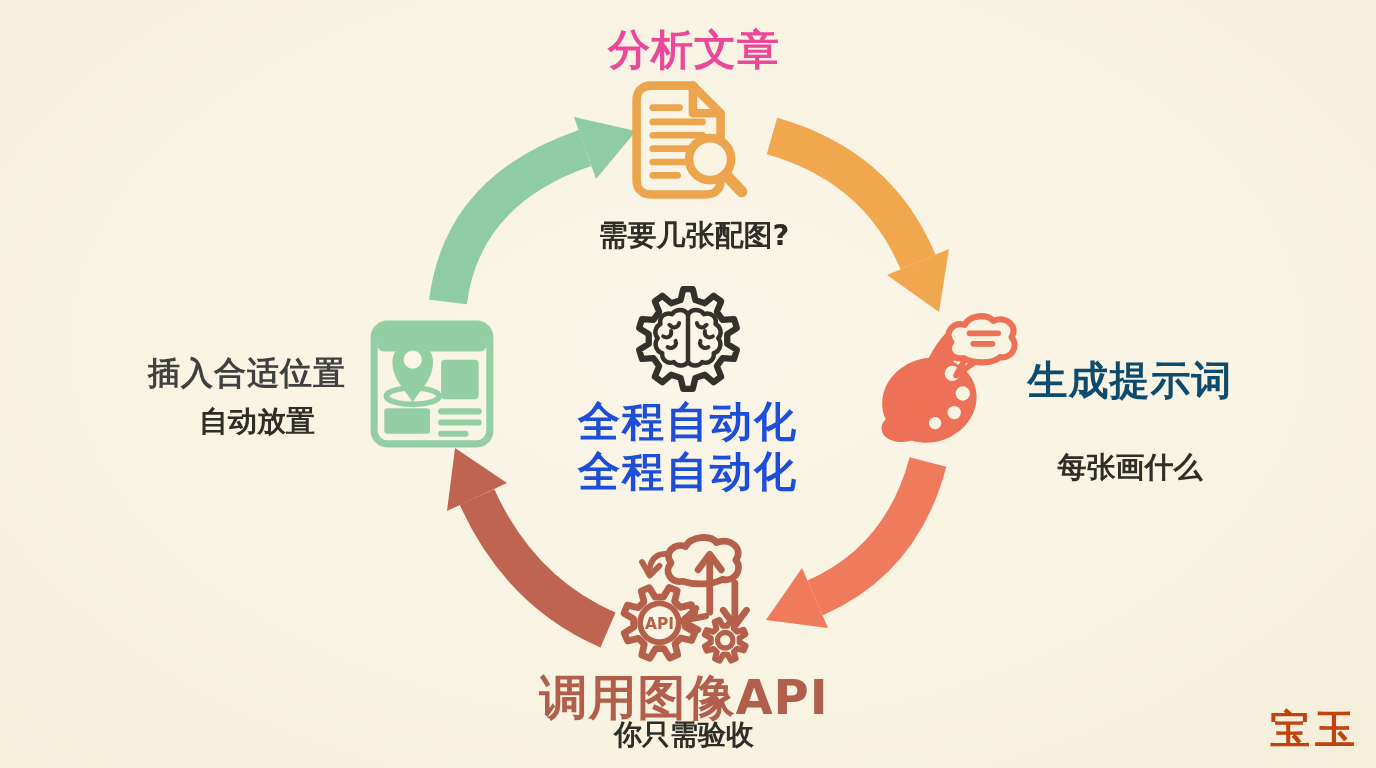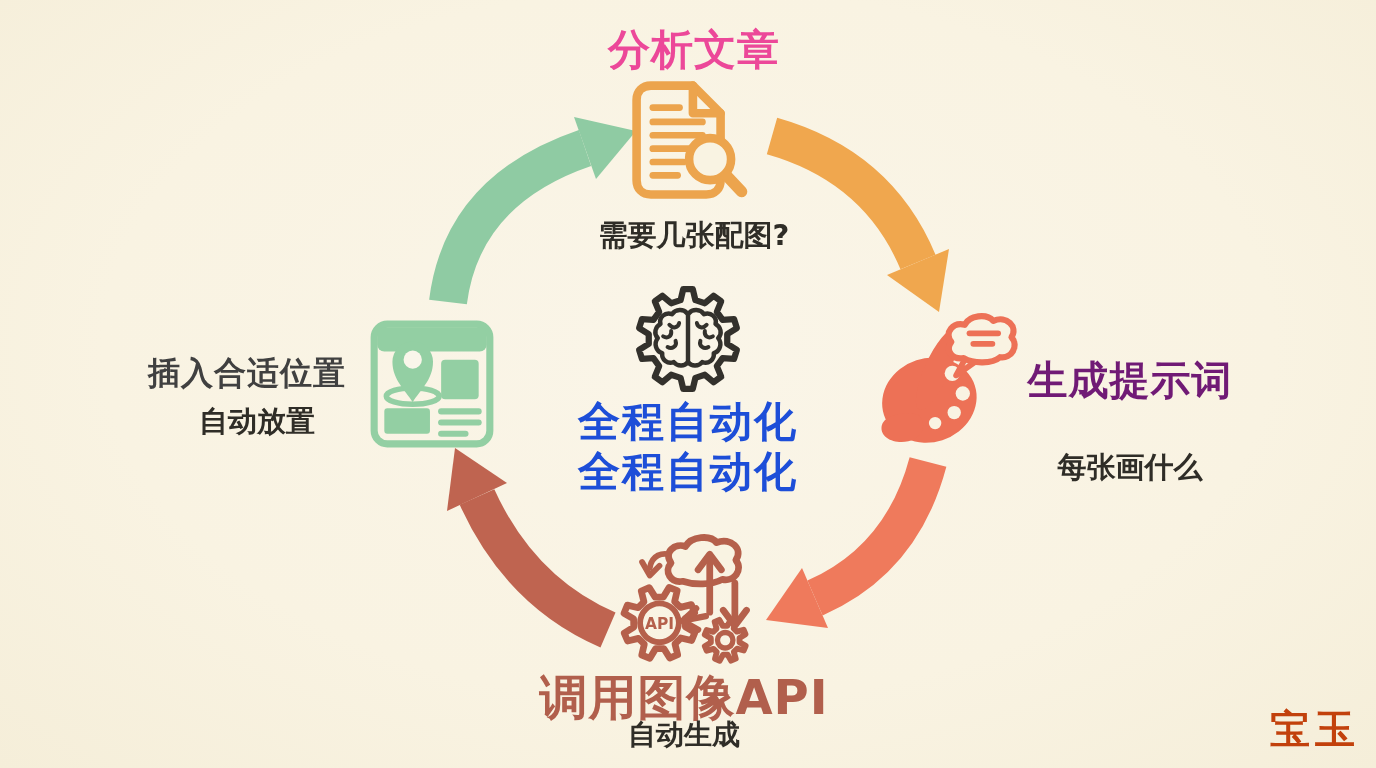--- a/index.html
+++ b/index.html
@@ -7,21 +7,21 @@
     width:1376px;height:768px;overflow:hidden;position:relative;
     background:radial-gradient(ellipse at 50% 45%, #faf5e8 0%, #f9f3e2 60%, #f5eed9 100%);
     font-family:"DejaVu Sans", sans-serif;
   }
   .abs{position:absolute;}
   .ctr{transform:translateX(-50%);white-space:nowrap;}
   .title{font-weight:700;letter-spacing:1px;}
   .caption{font-weight:600;color:#2f2d27;}
   .t-top{left:694px;top:22px;font-size:42px;color:#ec4899;}
   .c-top{left:694px;top:200px;font-size:29px;margin-top:16px;}
-  .t-right{left:1130px;top:353px;font-size:40px;color:#701a75;}
+  .t-right{left:1130px;top:353px;font-size:40px;color:#0c4a6e;}
   .c-right{left:1130px;top:403px;font-size:29px;margin-top:45px;}
   .t-bottom{left:684px;top:666px;font-size:48px;color:#b15f4c;}
   .c-bottom{left:684px;top:716px;font-size:28px;}
   .t-left{left:247px;top:352px;font-size:32px;color:#404040;}
   .c-left{left:257px;top:402px;font-size:29px;}
   .center-text{left:688px;font-size:42px;font-weight:600;color:#1d4ed8;letter-spacing:2px;}
   .ct1{top:394px;} .ct2{top:444px;}
   .watermark{right:16px;top:702px;font-size:40px;font-weight:600;color:#c2410c;letter-spacing:5px;}
   svg{overflow:visible;display:block;}
   .arrow-layer{left:0;top:0;}
@@ -100,21 +100,21 @@
       <circle r="20" stroke-width="6"></circle>
     </g>
     <g transform="translate(114,105) rotate(22)">
       <path stroke-width="6" d="M14.6,-3.5L21.8,-2.6L21.8,2.6L14.6,3.5L12.8,7.8L17.3,13.6L13.6,17.3L7.8,12.8L3.5,14.6L2.6,21.8L-2.6,21.8L-3.5,14.6L-7.8,12.8L-13.6,17.3L-17.3,13.6L-12.8,7.8L-14.6,3.5L-21.8,2.6L-21.8,-2.6L-14.6,-3.5L-12.8,-7.8L-17.3,-13.6L-13.6,-17.3L-7.8,-12.8L-3.5,-14.6L-2.6,-21.8L2.6,-21.8L3.5,-14.6L7.8,-12.8L13.6,-17.3L17.3,-13.6L12.8,-7.8Z"></path>
       <circle r="8" stroke-width="5.5"></circle>
     </g>
   </g>
   <text x="46" y="93" text-anchor="middle" font-size="16" font-weight="bold" fill="#b5604b">API</text>
 </svg>
 <div class="abs ctr title t-bottom">调用图像API</div>
-<div class="abs ctr caption c-bottom">自动生成</div>
+<div class="abs ctr caption c-bottom">你只需验收</div>
 
 <div class="abs ctr title t-left">插入合适位置</div>
 <div class="abs ctr caption c-left">自动放置</div>
 <svg class="abs" style="left:367px;top:315px;" width="130" height="138" viewBox="0 0 128 136">
   <rect x="7" y="9" width="114" height="118" rx="13" fill="none" stroke="#93cfa3" stroke-width="7"></rect>
   <rect x="10" y="12" width="108" height="24" rx="7" fill="#93cfa3"></rect>
   <ellipse cx="45" cy="80" rx="26" ry="8" fill="none" stroke="#93cfa3" stroke-width="5.5"></ellipse>
   <path d="M45,86 C38,74 25,64 25,46 A20,20 0 1 1 65,46 C65,64 52,74 45,86 Z" fill="#93cfa3"></path>
   <circle cx="45" cy="44" r="9" fill="#faf6ea"></circle>
   <rect x="73" y="44" width="37" height="39" rx="4" fill="#93cfa3"></rect>

